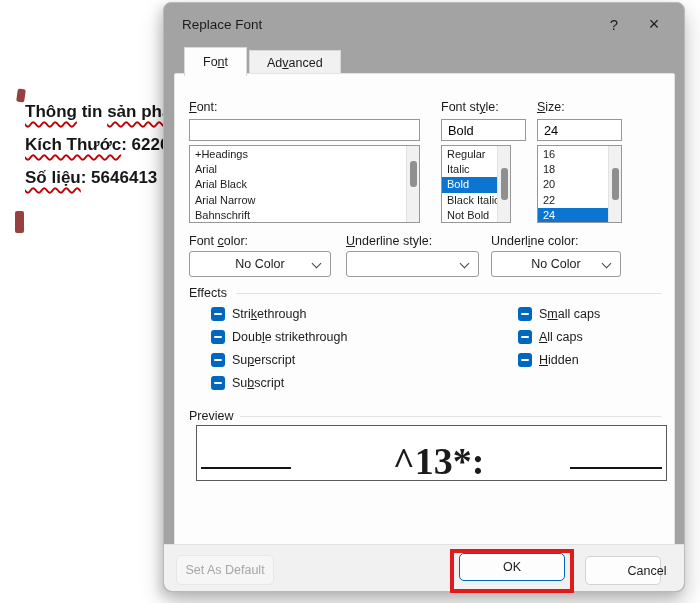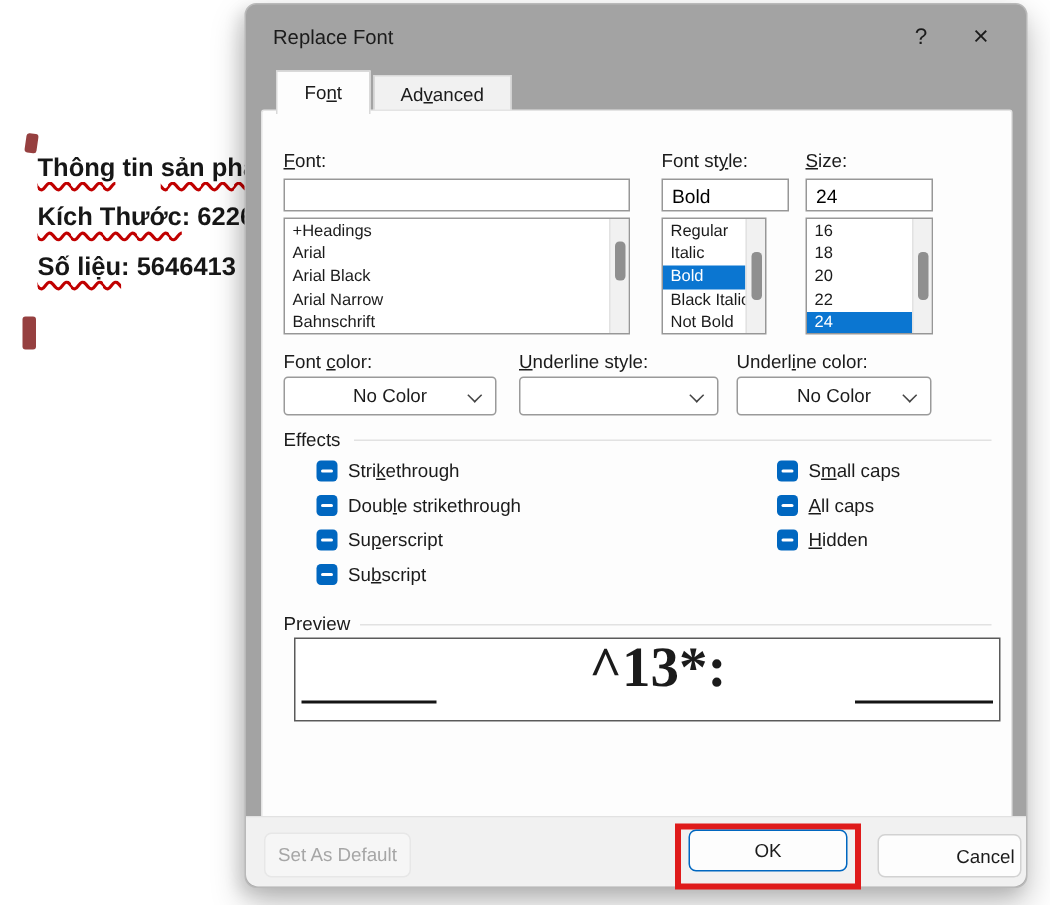--- a/index.html
+++ b/index.html
@@ -59,21 +59,21 @@
   .effects-col { position:absolute; display:flex; flex-direction:column; gap:9px; z-index:2; }
   .effect-row { display:flex; align-items:center; height:14px; }
   .checkbox { position:relative; width:14px; height:14px; background:#0067c0;
     border-radius:3px; flex:none; }
   .checkbox .dash { position:absolute; left:3px; right:3px; top:6px; height:2px;
     background:#fff; border-radius:1px; }
   .effect-label { font-size:12.5px; margin-left:7px; white-space:nowrap; }
 
   .preview-box { position:absolute; left:32px; top:422px; width:471px; height:56px;
     background:#fff; border:1px solid #5a5a5a; z-index:2;
-    display:flex; align-items:flex-start; justify-content:center; }
+    display:flex; align-items:flex-end; justify-content:center; }
   .preview-text { font-family:"Liberation Serif", serif; font-weight:bold;
     font-size:38px; margin-left:14px; line-height:1; }
   .preview-rule { position:absolute; bottom:11px; height:2px; background:#151515; }
 
   .footer { position:absolute; left:0; right:0; bottom:0; height:47px;
     background:#f1f1f1; border-top:1px solid #e2e2e2; border-radius:0 0 8px 8px; }
   .btn { position:absolute; display:flex; align-items:center; justify-content:center;
     font-size:12.5px; border-radius:5px; background:#fdfdfd; border:1px solid #d2d2d2; }
   .btn.disabled { background:#f6f6f6; border-color:#e7e7e7; color:#a6a6a6; }
   .annotation { position:absolute; left:286px; top:4px; width:124px; height:44px;
@@ -222,15 +222,15 @@
     <span class="preview-text">^13*:</span>
     <span class="preview-rule" style="left:4px;width:90px;"></span>
     <span class="preview-rule" style="right:4px;width:92px;"></span>
   </div>
 
   <div class="footer">
     <div class="btn disabled" style="left:12px;top:10px;width:98px;height:30px;">Set As Default</div>
     <div class="annotation">
       <div class="btn ok">OK</div>
     </div>
-    <div class="btn" style="left:421px;top:11px;width:96px;height:29px;padding-left:48px;">Cancel</div>
+    <div class="btn" style="left:421px;top:11px;width:76px;height:29px;padding-left:48px;">Cancel</div>
   </div>
 </div>
 
 </body></html>

